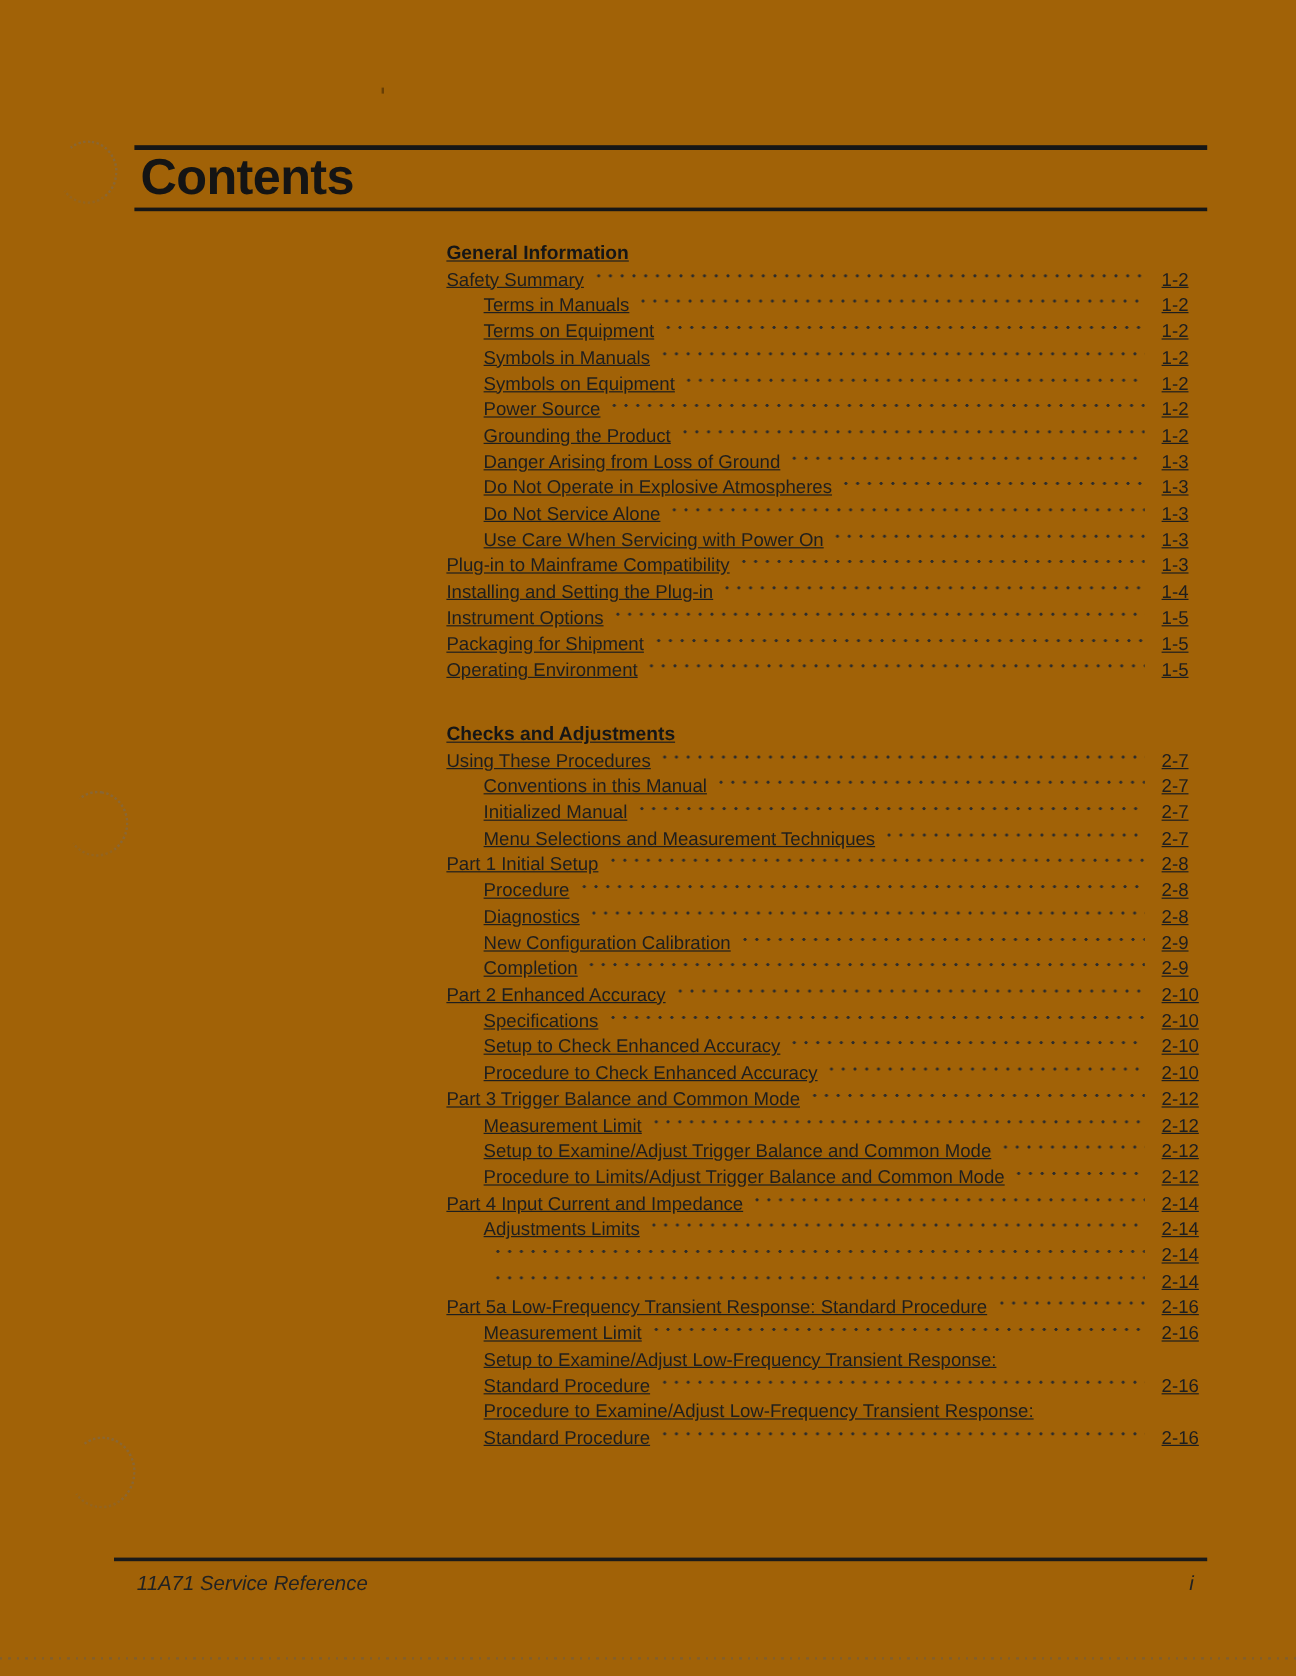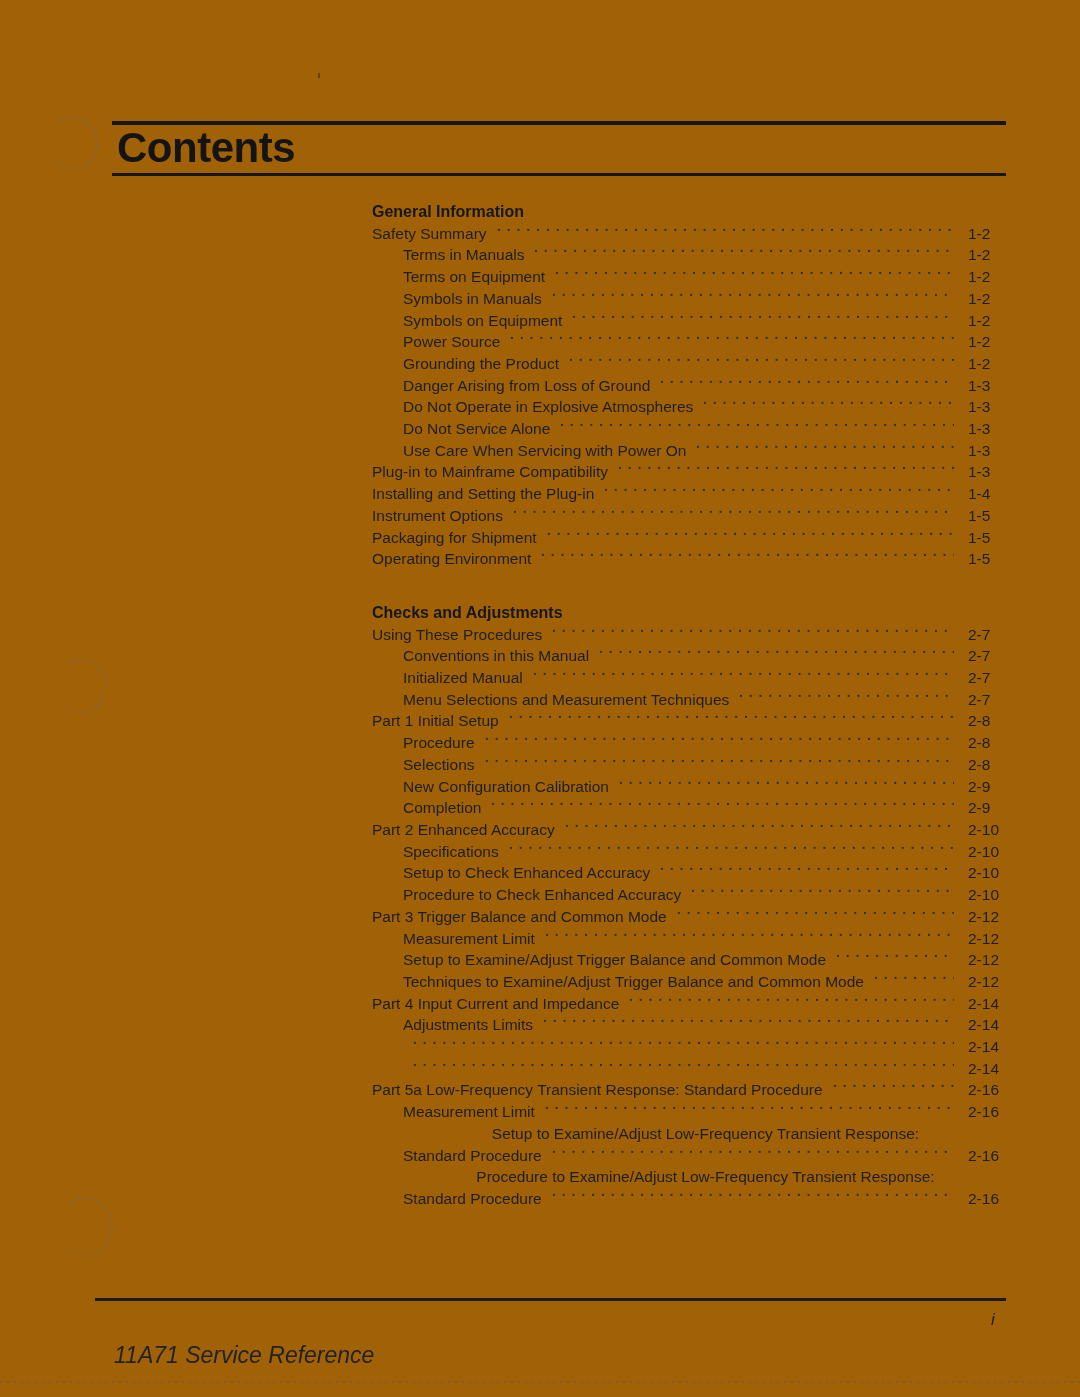--- a/index.html
+++ b/index.html
@@ -39,34 +39,34 @@
     left: 112px; top: 173px;
     width: 894px; height: 3px;
     background: #161616;
   }
 
   
   .toc {
     position: absolute;
     left: 372px; top: 201px;
     width: 636px;
+    text-decoration: underline;
   }
   .toc-section + .toc-section { margin-top: 32px; }
   .toc-heading {
     font-size: 16px;
     font-weight: 700;
     line-height: 21.7px;
     color: #161616;
   }
   .toc-row {
     display: flex;
     align-items: baseline;
     font-size: 15.5px;
     line-height: 21.7px;
-    justify-content: center;
   }
   .toc-row.indent-1 { padding-left: 31px; }
   .toc-label { white-space: nowrap; }
   .toc-leader {
     flex: 1 1 auto;
     min-width: 10px;
     align-self: stretch;
     margin: 0 14px 0 7px;
     background-image: radial-gradient(circle, #2c2c2c 1.15px, rgba(0,0,0,0) 1.5px);
     background-size: 9.8px 21.7px;
@@ -83,24 +83,23 @@
   
   .footer-rule {
     position: absolute;
     left: 95px; top: 1298px;
     width: 911px; height: 3px;
     background: #1a1a1a;
   }
   .footer-left {
     position: absolute;
     left: 114px; top: 1310px;
-    font-size: 23px;
+    font-size: 17px;
     font-style: italic;
     color: #222;
-    margin-top: 32px;
   }
   .footer-right {
     position: absolute;
     left: 991px; top: 1310px;
     font-size: 17px;
     font-style: italic;
     color: #222;
   }
 
   
@@ -255,21 +254,21 @@
           <span class="toc-label">Part 1 Initial Setup</span>
           <span class="toc-leader"></span>
           <span class="toc-page">2-8</span>
         </div>
         <div class="toc-row indent-1">
           <span class="toc-label">Procedure</span>
           <span class="toc-leader"></span>
           <span class="toc-page">2-8</span>
         </div>
         <div class="toc-row indent-1">
-          <span class="toc-label">Selections</span>
+          <span class="toc-label">Diagnostics</span>
           <span class="toc-leader"></span>
           <span class="toc-page">2-8</span>
         </div>
         <div class="toc-row indent-1">
           <span class="toc-label">New Configuration Calibration</span>
           <span class="toc-leader"></span>
           <span class="toc-page">2-9</span>
         </div>
         <div class="toc-row indent-1">
           <span class="toc-label">Completion</span>
@@ -305,21 +304,21 @@
           <span class="toc-label">Measurement Limit</span>
           <span class="toc-leader"></span>
           <span class="toc-page">2-12</span>
         </div>
         <div class="toc-row indent-1">
           <span class="toc-label">Setup to Examine/Adjust Trigger Balance and Common Mode</span>
           <span class="toc-leader"></span>
           <span class="toc-page">2-12</span>
         </div>
         <div class="toc-row indent-1">
-          <span class="toc-label">Techniques to Examine/Adjust Trigger Balance and Common Mode</span>
+          <span class="toc-label">Procedure to Limits/Adjust Trigger Balance and Common Mode</span>
           <span class="toc-leader"></span>
           <span class="toc-page">2-12</span>
         </div>
         <div class="toc-row">
           <span class="toc-label">Part 4 Input Current and Impedance</span>
           <span class="toc-leader"></span>
           <span class="toc-page">2-14</span>
         </div>
         <div class="toc-row indent-1">
           <span class="toc-label">Adjustments Limits</span>

